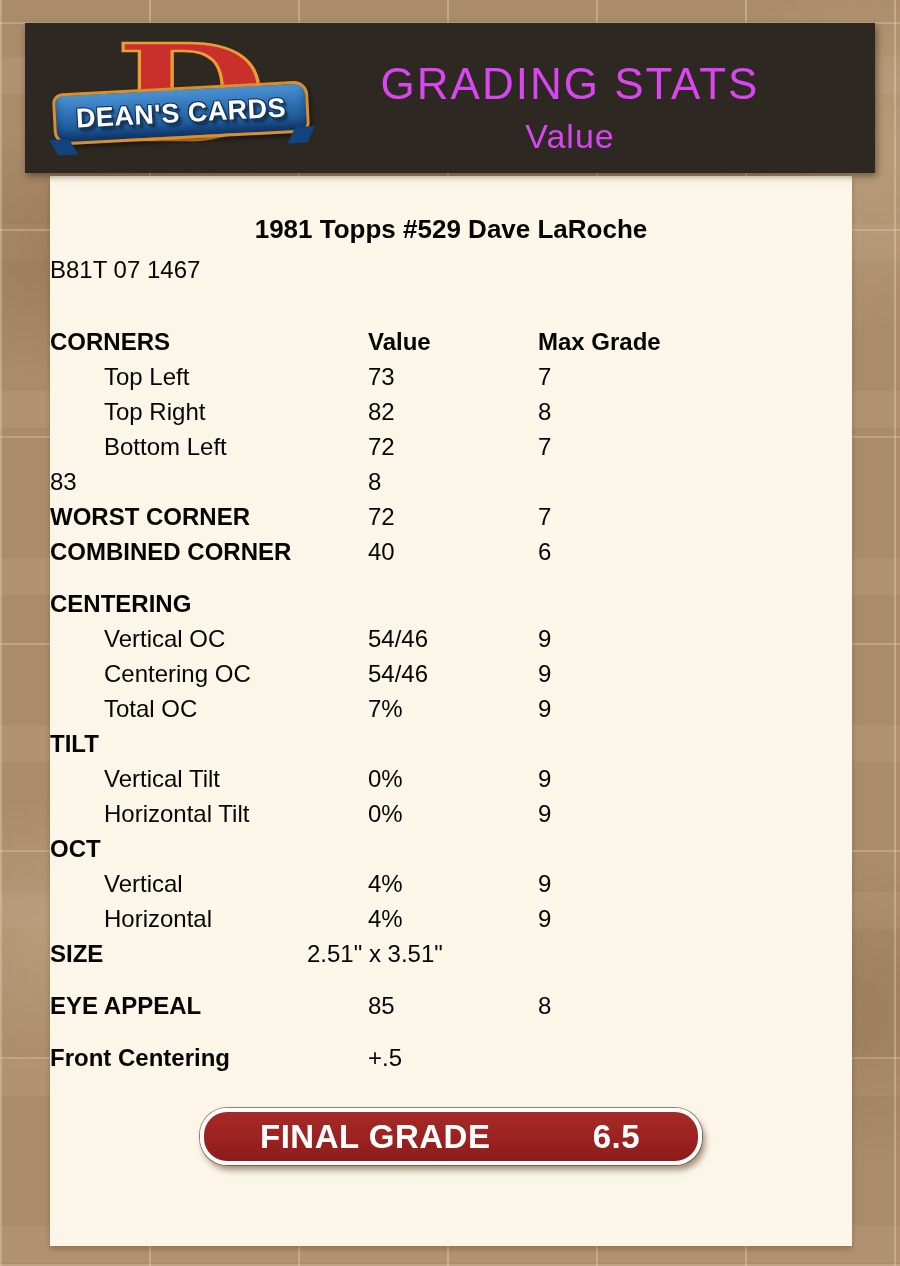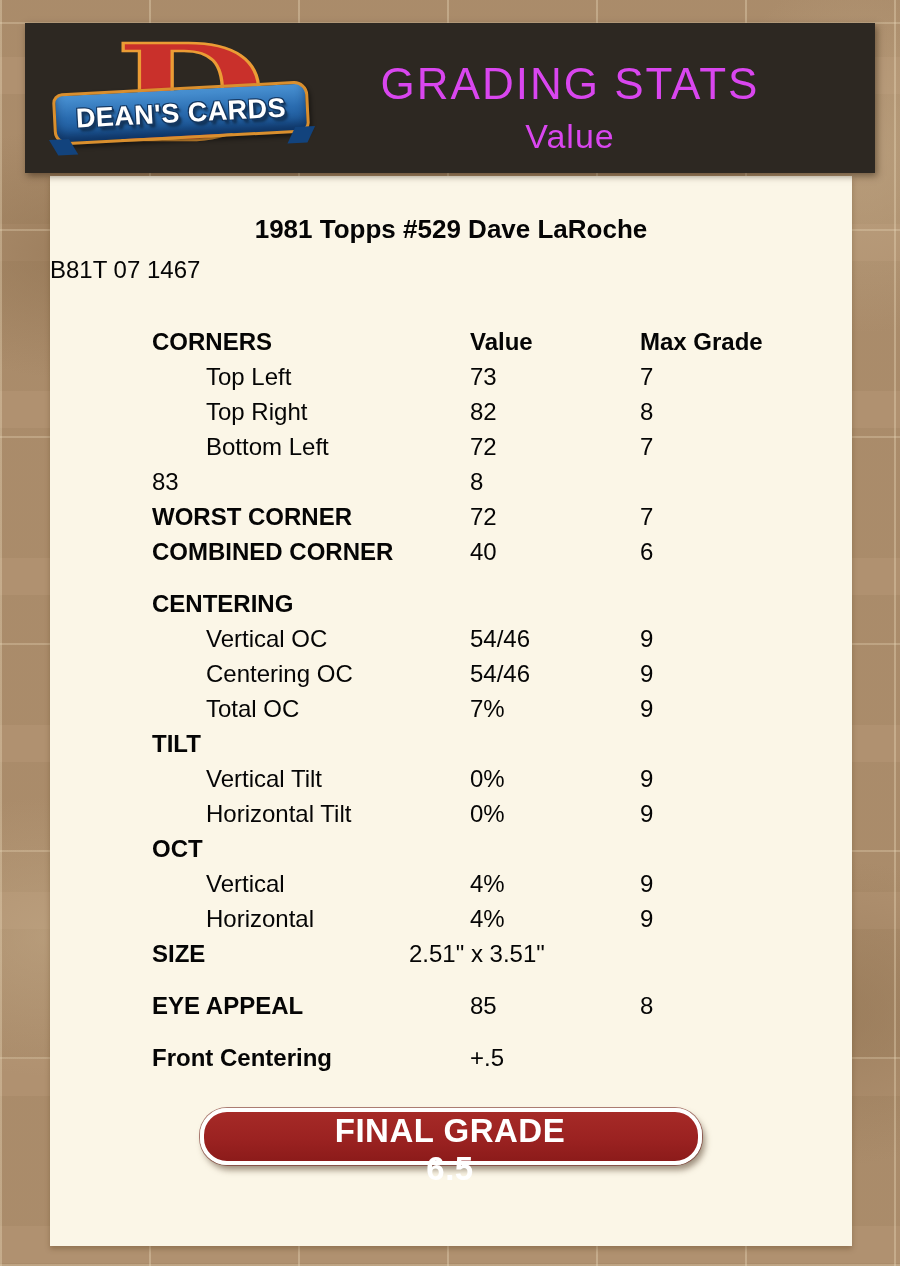--- a/index.html
+++ b/index.html
@@ -64,38 +64,38 @@
   .header-title{ font-size:44px; letter-spacing:2px; }
   .header-subtitle{ font-size:34px; margin-top:8px; letter-spacing:1px; }
 
   
   .card-title{ margin-top:38px; text-align:center; font-size:26px; font-weight:bold; }
   .card-id{ margin-top:11px; text-align:left; font-size:24px; }
 
   .table{ margin-top:40px; }
   .row{
     display:grid; grid-template-columns:318px 170px 172px;
-    margin-left:102px; height:35px; align-items:center;
+    height:35px; align-items:center;
     font-size:24px; line-height:1;
   }
   .row .val, .row .max{ text-align:left; white-space:nowrap; }
   .row.head .lbl, .row.head .val, .row.head .max{ font-weight:bold; }
   .row.section .lbl{ font-weight:bold; }
   .row.item .lbl{ padding-left:54px; }
   .spacer{ height:17px; }
   .size-val{ transform:translateX(-61px); }
 
   .final-grade{
     margin:33px 0 0 150px; width:502px; height:57px;
     background:linear-gradient(180deg,#a62a27 0%, #9b2221 55%, #8c1b1a 100%);
     border:4px solid #ffffff; border-radius:27px;
     box-shadow:0 0 0 1px rgba(110,28,24,0.55), 3px 5px 6px rgba(80,58,38,0.55);
     display:flex; align-items:center; justify-content:space-between;
     padding:0 58px 0 56px;
-    color:#ffffff; font-size:33px; font-weight:bold; letter-spacing:0.5px;flex-direction:column;
+    color:#ffffff; font-size:33px; font-weight:bold; letter-spacing:0.5px;
   }
 </style>
 </head>
 <body>
 
 <div class="stage">
 
   <div class="panel">
 
     <div class="card-title">1981 Topps #529 Dave LaRoche</div>

